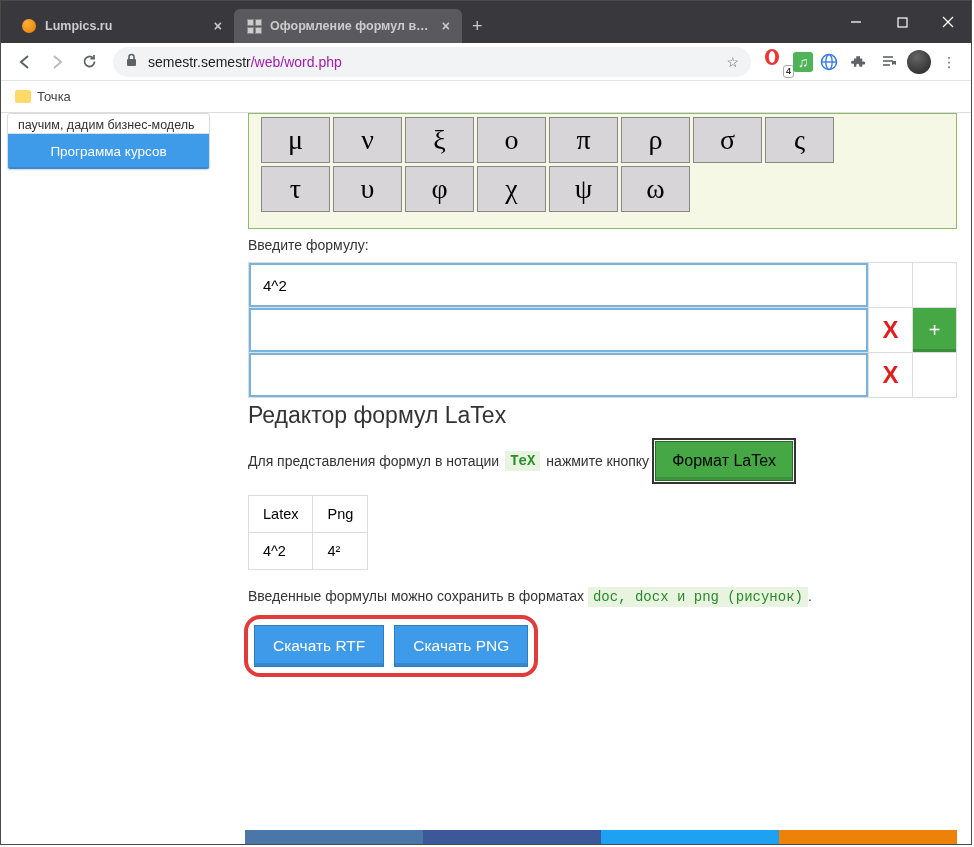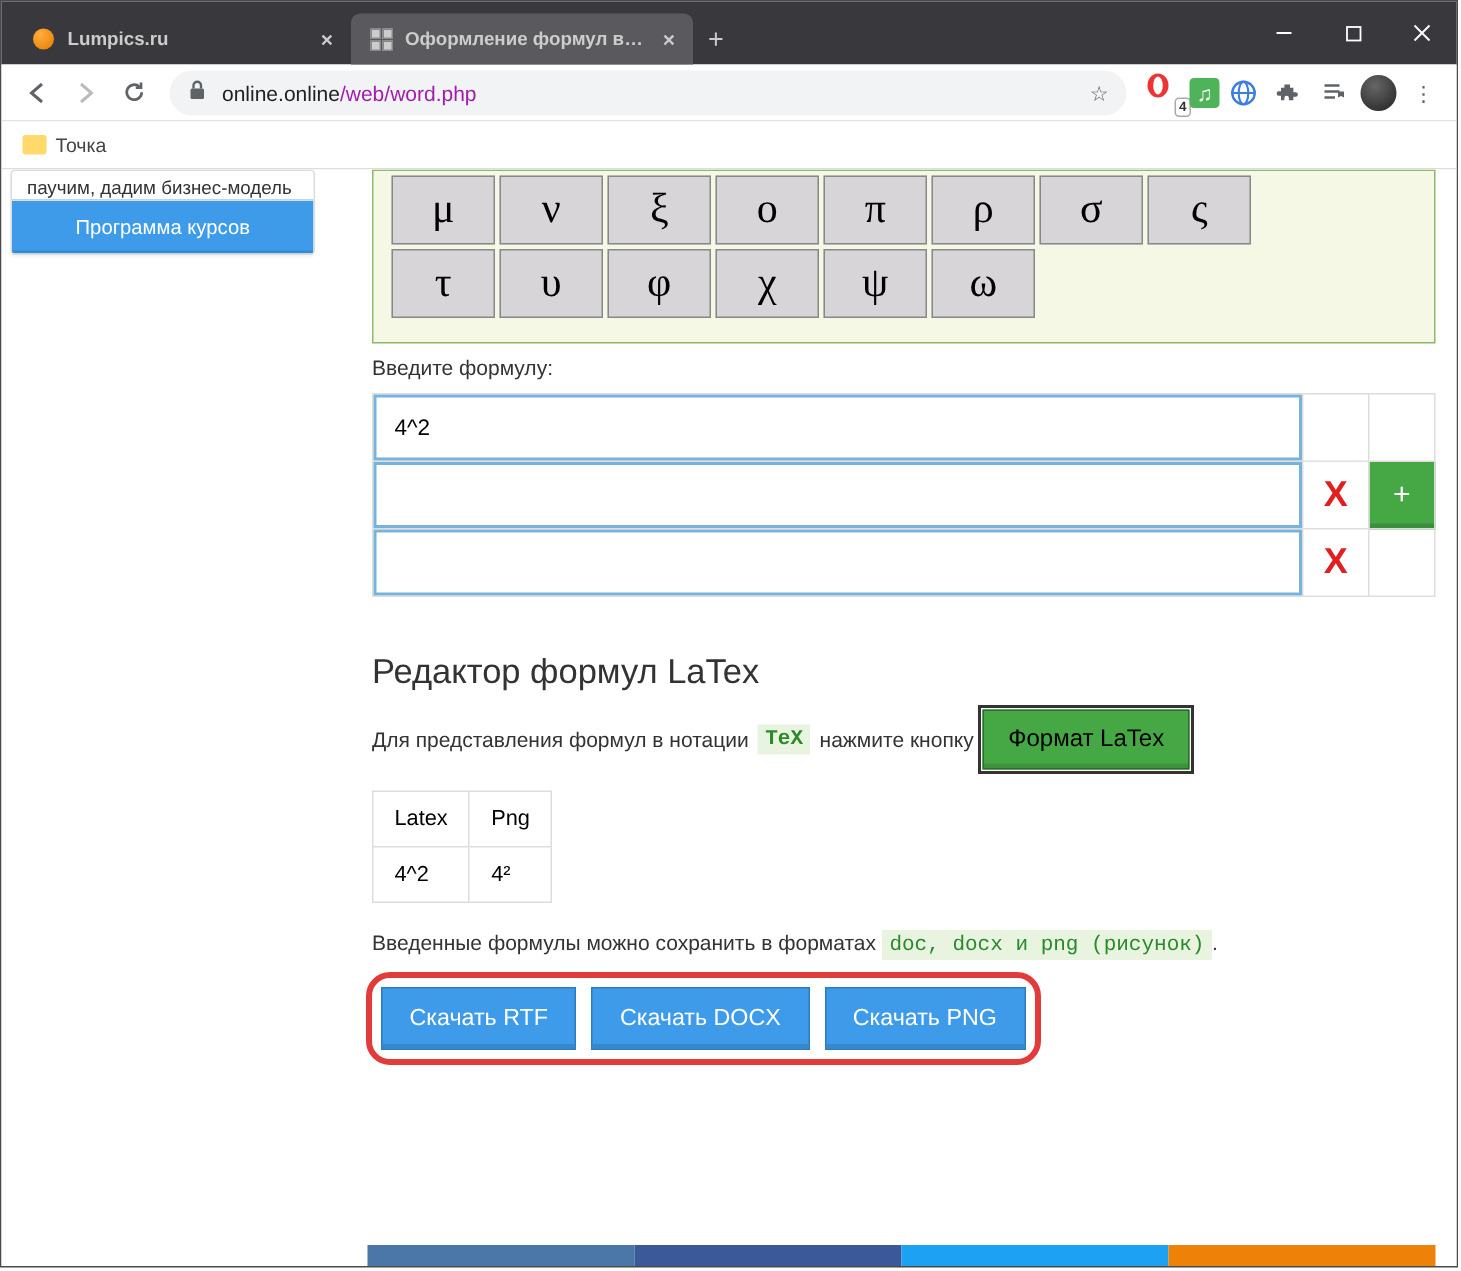--- a/index.html
+++ b/index.html
@@ -47,21 +47,21 @@
 
 .instr { margin-top: 14px; font-size: 14px; color: #333; line-height: 1.5; }
 .plus-badge { display: inline-flex; width: 22px; height: 22px; background: #45a845; color: #fff; align-items: center; justify-content: center; border-radius: 3px; font-size: 14px; font-weight: bold; vertical-align: middle; border: 1px solid #378637; }
 
 .formula-table { width: 100%; border-collapse: collapse; margin-top: 6px; }
 .formula-table td { border: 1px solid #ddd; padding: 0; vertical-align: middle; }
 .formula-input { width: 100%; border: 2px solid #77b3da; padding: 10px 12px; font-size: 15px; font-family: Arial; outline: none; min-height: 44px; }
 .formula-remove { color: #e02020; font-size: 24px; font-weight: bold; text-align: center; cursor: pointer; width: 44px; font-family: Arial; }
 .formula-add { background: #45a845; color: #fff; font-size: 20px; text-align: center; cursor: pointer; width: 44px; box-shadow: inset 0 -3px 0 rgba(0,0,0,0.15); border: 1px solid #378637;}
 
-h2.section { font-size: 23px; font-weight: normal; color: #333; margin-top: 36px; font-family: Arial; }
+h2.section { font-size: 23px; font-weight: normal; color: #333; margin-top: 4px; font-family: Arial; }
 
 .latex-instr { font-size: 14px; color: #333; margin-top: 12px; display: flex; align-items: center; gap: 6px; flex-wrap: wrap; }
 .tex-badge { background: #e8f4e0; color: #2a8a2a; font-family: 'Courier New', monospace; font-size: 14px; padding: 2px 5px; font-weight:bold; }
 .latex-btn { background: #45a845; color: #000000; padding: 10px 16px; font-size: 16px; border: 1px solid #2c6b2c; outline: 2px solid #333; outline-offset: 1px; cursor: pointer; box-shadow: inset 0 -3px 0 rgba(0,0,0,0.12); }
 
 .output-table { border-collapse: collapse; margin-top: 14px; }
 .output-table td { border: 1px solid #ddd; padding: 10px 14px; font-size: 14.5px; text-align: left; }
 
 .save-instr { font-size: 14px; color: #333; margin-top: 18px; }
 .fmt-badge { background: #e8f4e0; color: #2a8a2a; font-family: 'Courier New', monospace; font-size: 14px; padding: 2px 5px; }
@@ -142,21 +142,21 @@
         <svg width="17" height="17">
           <path d="M13.5 8.5a5 5 0 1 1-1.6-3.7" fill="none" stroke="#5f6368" stroke-width="1.8"></path>
           <path d="M13 2v3.5h-3.5" fill="none" stroke="#5f6368" stroke-width="1.8"></path>
         </svg>
       </div>
     <div class="addressbar">
       <span class="lock"><svg width="13" height="14">
             <rect x="2" y="6" width="9" height="7" rx="1" fill="#5f6368"></rect>
             <path d="M4 6V4a2.5 2.5 0 0 1 5 0v2" fill="none" stroke="#5f6368" stroke-width="1.6"></path>
           </svg></span>
-      <span class="addr-domain">online.online</span>
+      <span class="addr-domain">semestr.semestr</span>
         <span class="addr-path">/web/word.php</span>
       <span class="star-btn">☆</span>
     </div>
     <div class="toolbar-icons">
       <div class="tb-icon opera-badge">
         <svg width="18" height="18" viewBox="0 0 18 18">
             <ellipse cx="9" cy="9" rx="7" ry="8" fill="#e33"></ellipse>
             <ellipse cx="9" cy="9" rx="3.2" ry="6" fill="#fff"></ellipse>
           </svg>
         <span class="badge-count">4</span>
@@ -270,21 +270,20 @@
       </tbody>
         </table>
 
       <p class="save-instr">
         <span>Введенные формулы можно сохранить в форматах</span>
         <span class="fmt-badge">doc, docx и png (рисунок)</span>.
       </p>
 
       <div class="download-row">
         <button class="dl-btn">Скачать RTF</button>
-        <button class="dl-btn">Скачать DOCX</button>
         <button class="dl-btn">Скачать PNG</button>
       </div>
     </div>
 
     <div class="social-strip">
       <div class="social-seg" style="background:#4a76a8"></div>
       <div class="social-seg" style="background:#3b5998"></div>
       <div class="social-seg" style="background:#1da1f2"></div>
       <div class="social-seg" style="background:#ee8208"></div>
     </div>

